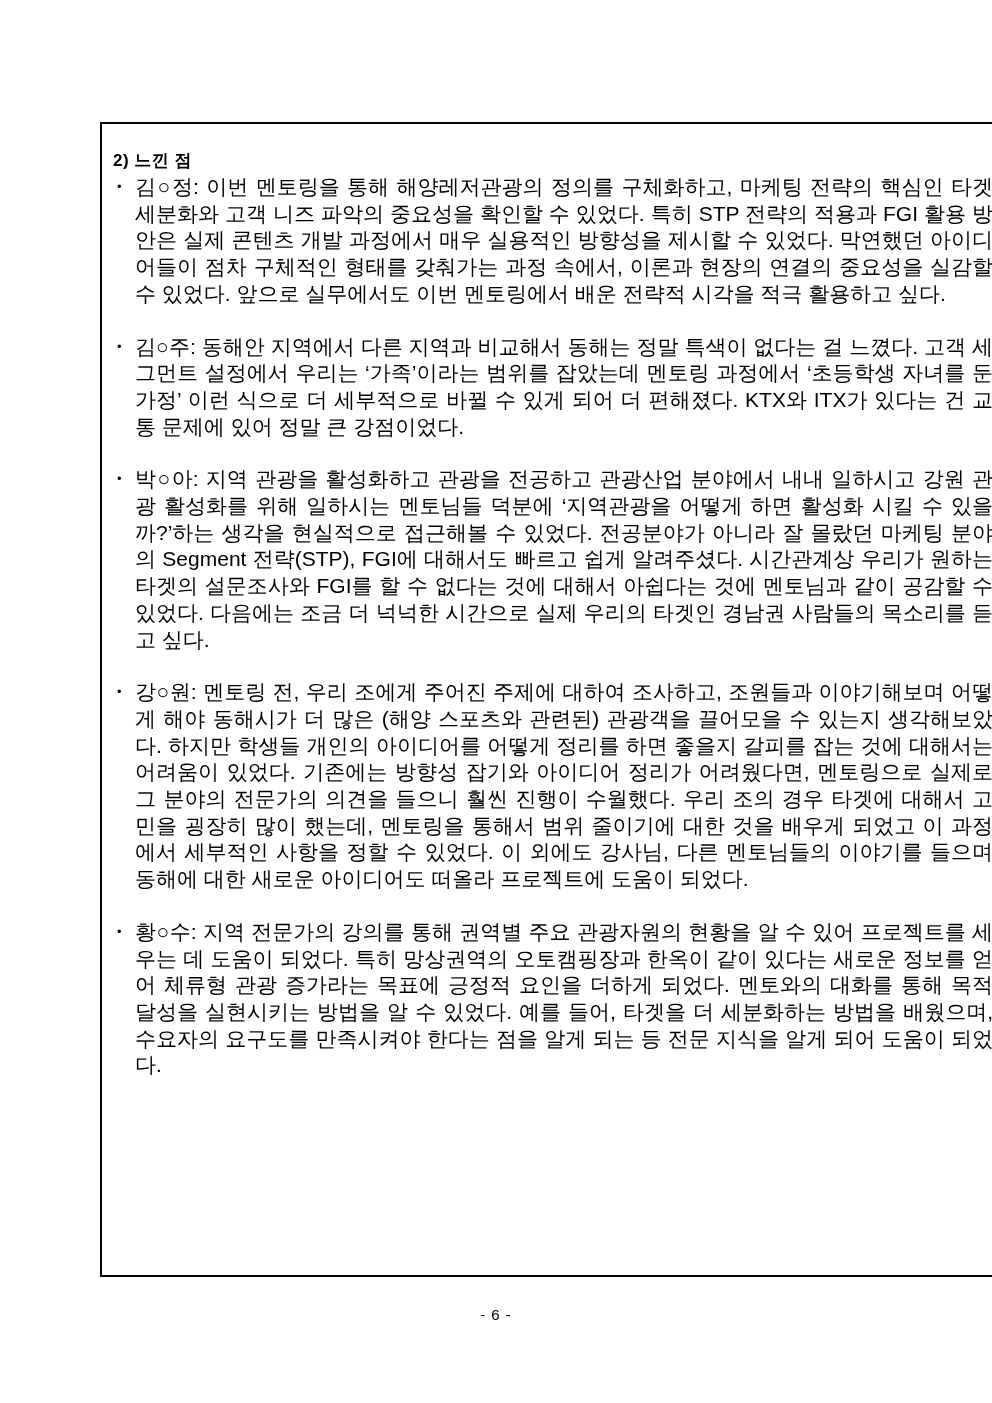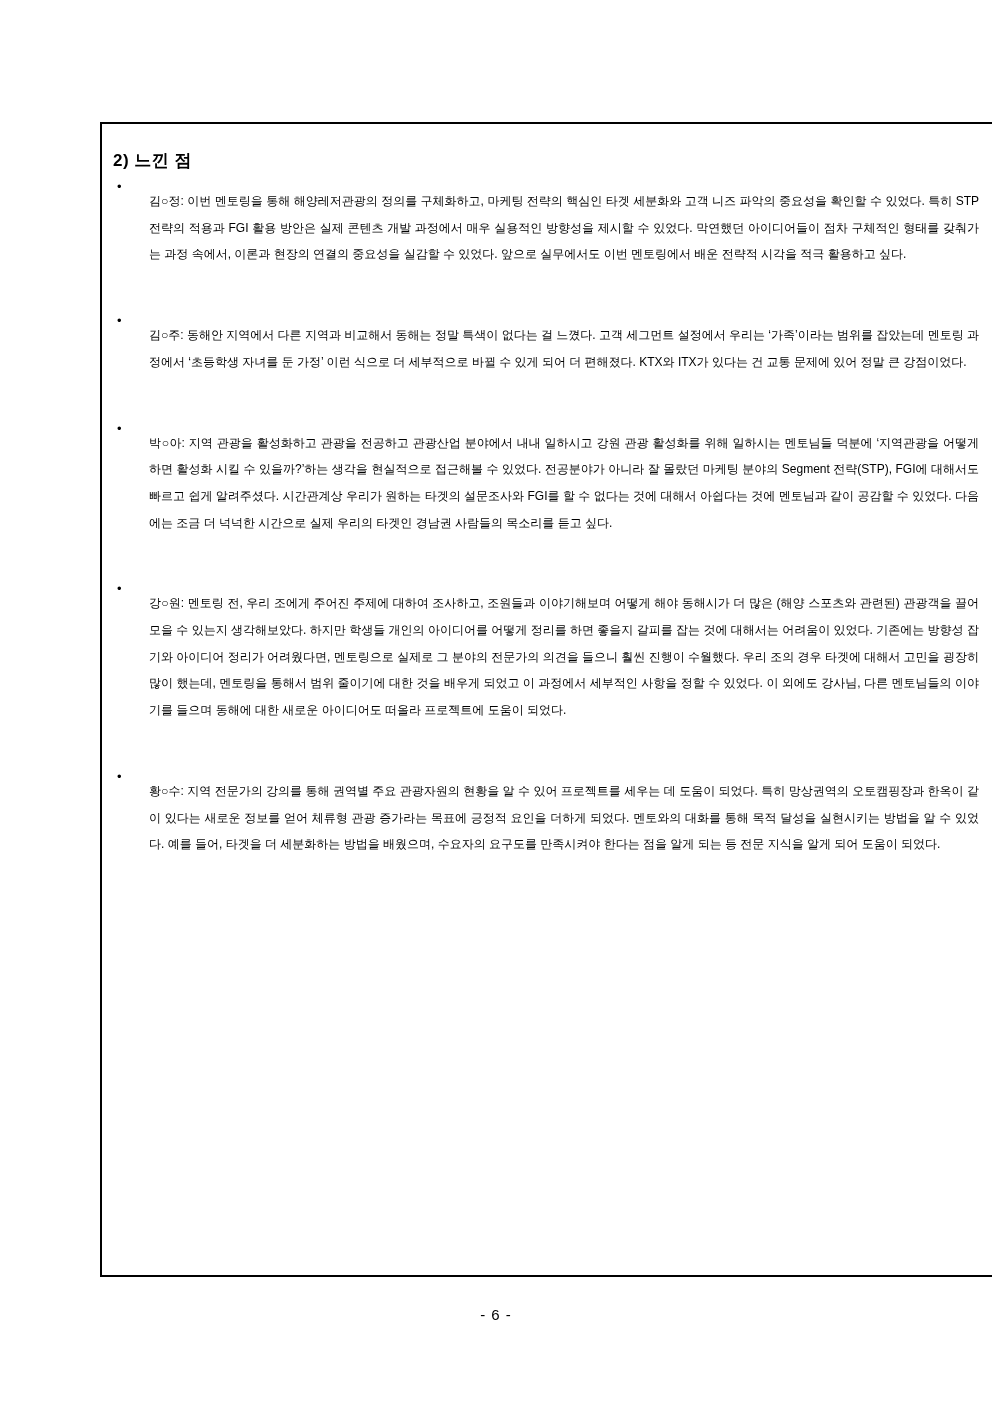--- a/index.html
+++ b/index.html
@@ -46,22 +46,22 @@
   .bullet-marker {
     flex: 0 0 22px;
     width: 22px;
     font-size: 13px;
     line-height: 26.7px;
     padding-left: 4px;
     box-sizing: border-box;
   }
   .bullet-text {
     flex: 1;
-    margin: 14px;
-    font-size: 12px;
+    margin: 0;
+    font-size: 21px;
     line-height: 26.7px;
     text-align: justify;
     word-break: normal;
     overflow-wrap: break-word;
   }
   .page-number {
     position: absolute;
     top: 1306px;
     left: 0;
     width: 100%;

